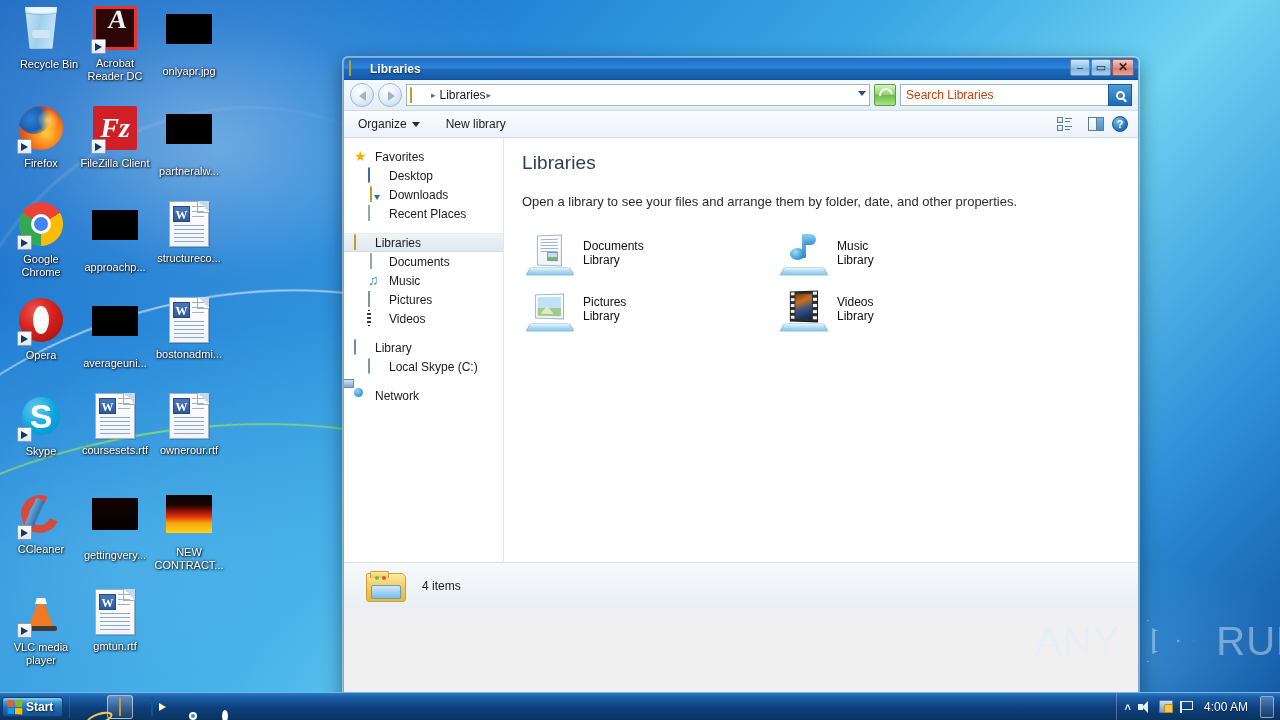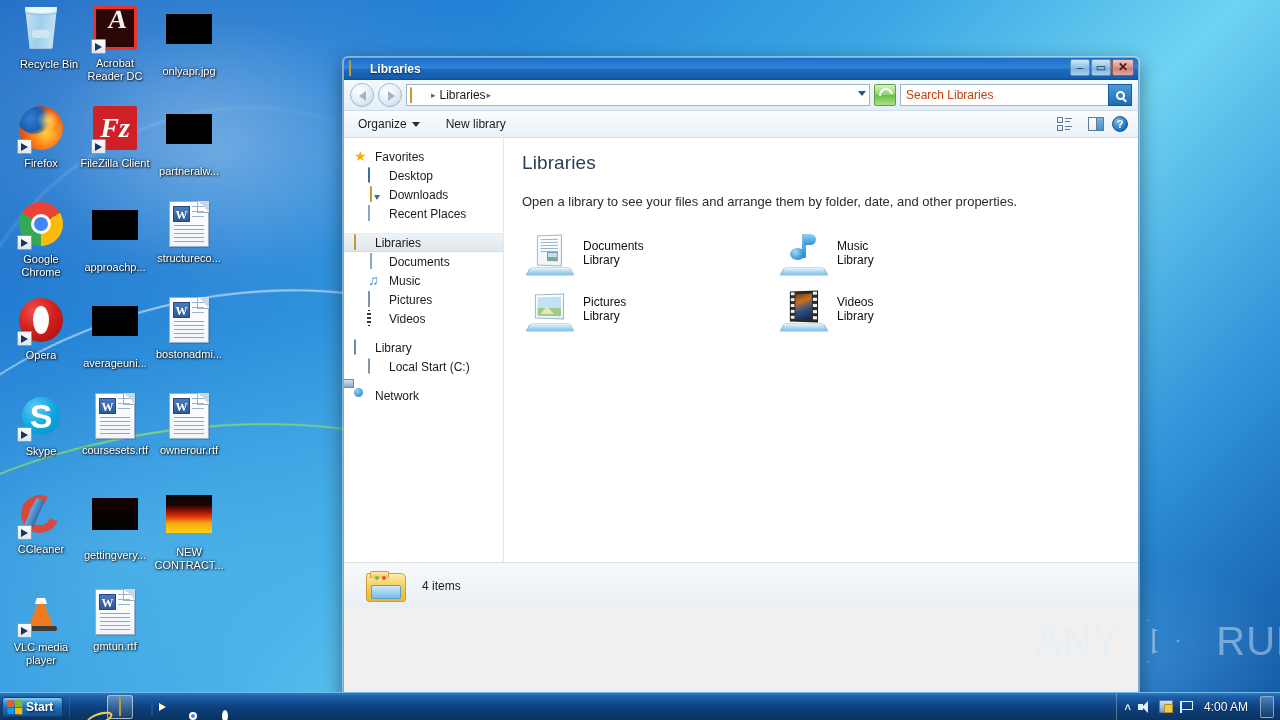--- a/index.html
+++ b/index.html
@@ -1157,21 +1157,21 @@
               <span>Videos</span>
             </div>
           </div>
           <div class="navgroup">
             <div class="navitem">
               <span class="ni"><span class="ni-comp"></span></span>
               <span>Library</span>
             </div>
             <div class="navitem child">
               <span class="ni"><span class="ni-disk"></span></span>
-              <span>Local Start (C:)</span>
+              <span>Local Skype (C:)</span>
             </div>
           </div>
           <div class="navgroup">
             <div class="navitem">
               <span class="ni"><span class="ni-net"></span></span>
               <span>Network</span>
             </div>
           </div>
         </div>
       <div class="content">

